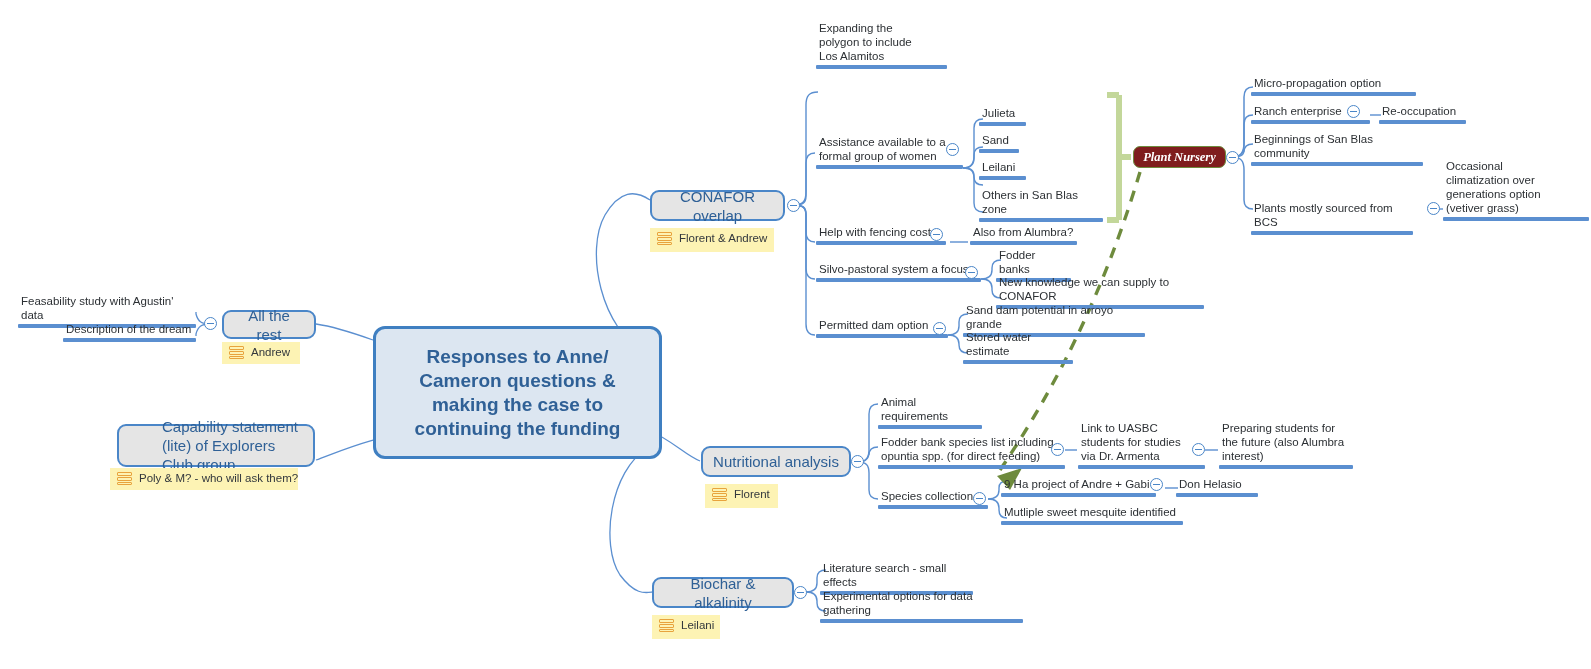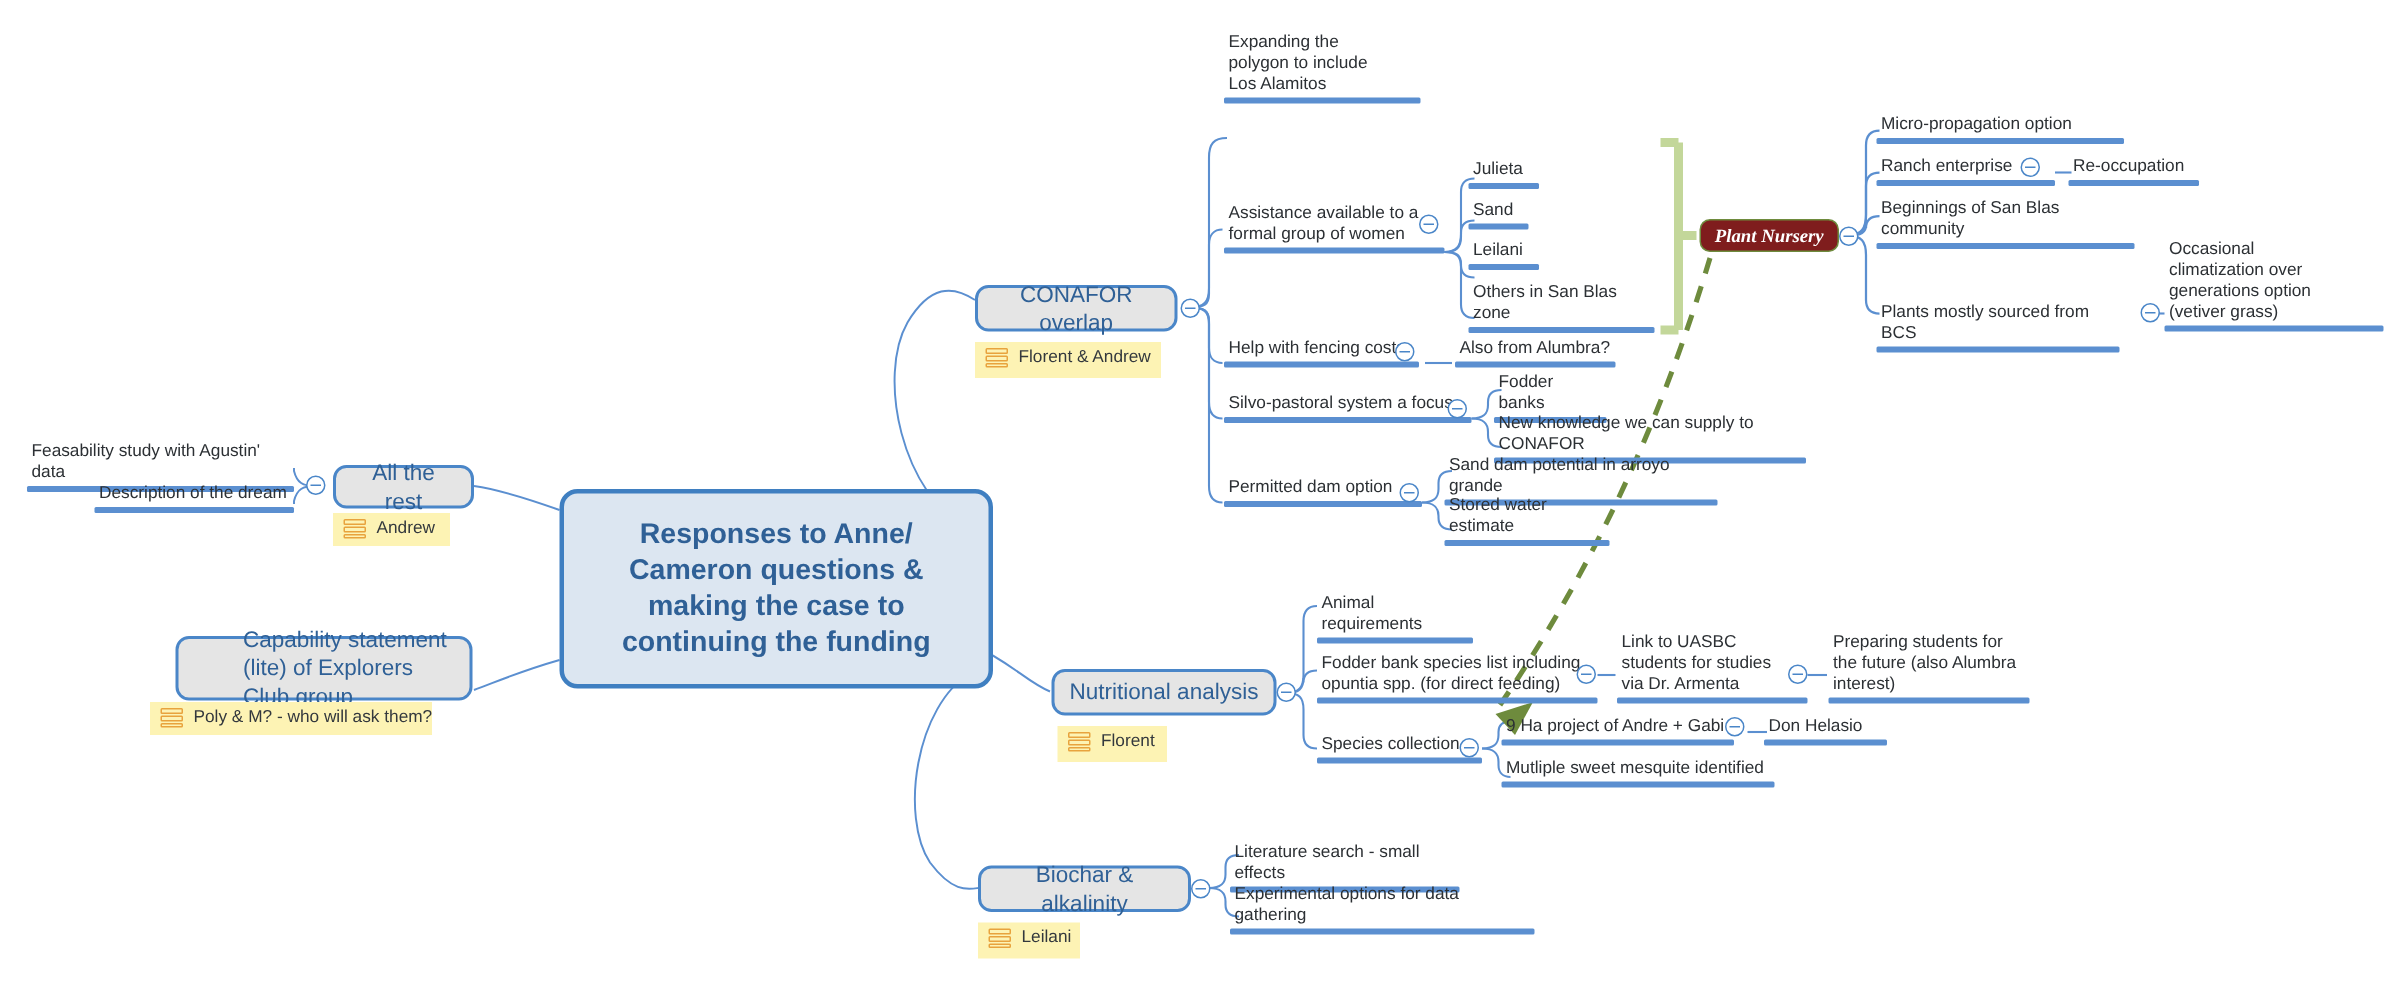--- a/index.html
+++ b/index.html
@@ -168,21 +168,21 @@
     <div class="txt">Feasability study with Agustin' data</div>
     <div class="bar"></div>
   </div>
   <div class="leaf" style="left:63px;top:322px;width:133px;">
     <div class="txt">Description of the dream</div>
     <div class="bar"></div>
   </div>
 
   <div class="node-main left" style="left:117px;top:424px;width:198px;height:43px;padding-left:43px;">Capability statement (lite) of
 Explorers Club group</div>
-  <div class="note" style="left:100px;top:468px;width:188px;height:22px;">
+  <div class="note" style="left:110px;top:468px;width:188px;height:22px;">
     <span class="note-ico">
         <i class="a"></i>
         <i class="b"></i>
         <i class="c"></i>
       </span>
     <span>Poly &amp; M? - who will ask them?</span>
   </div>
 
   <div class="node-main" style="left:650px;top:190px;width:135px;height:31px;">CONAFOR overlap</div>
   <div class="note" style="left:650px;top:228px;width:124px;height:24px;">

